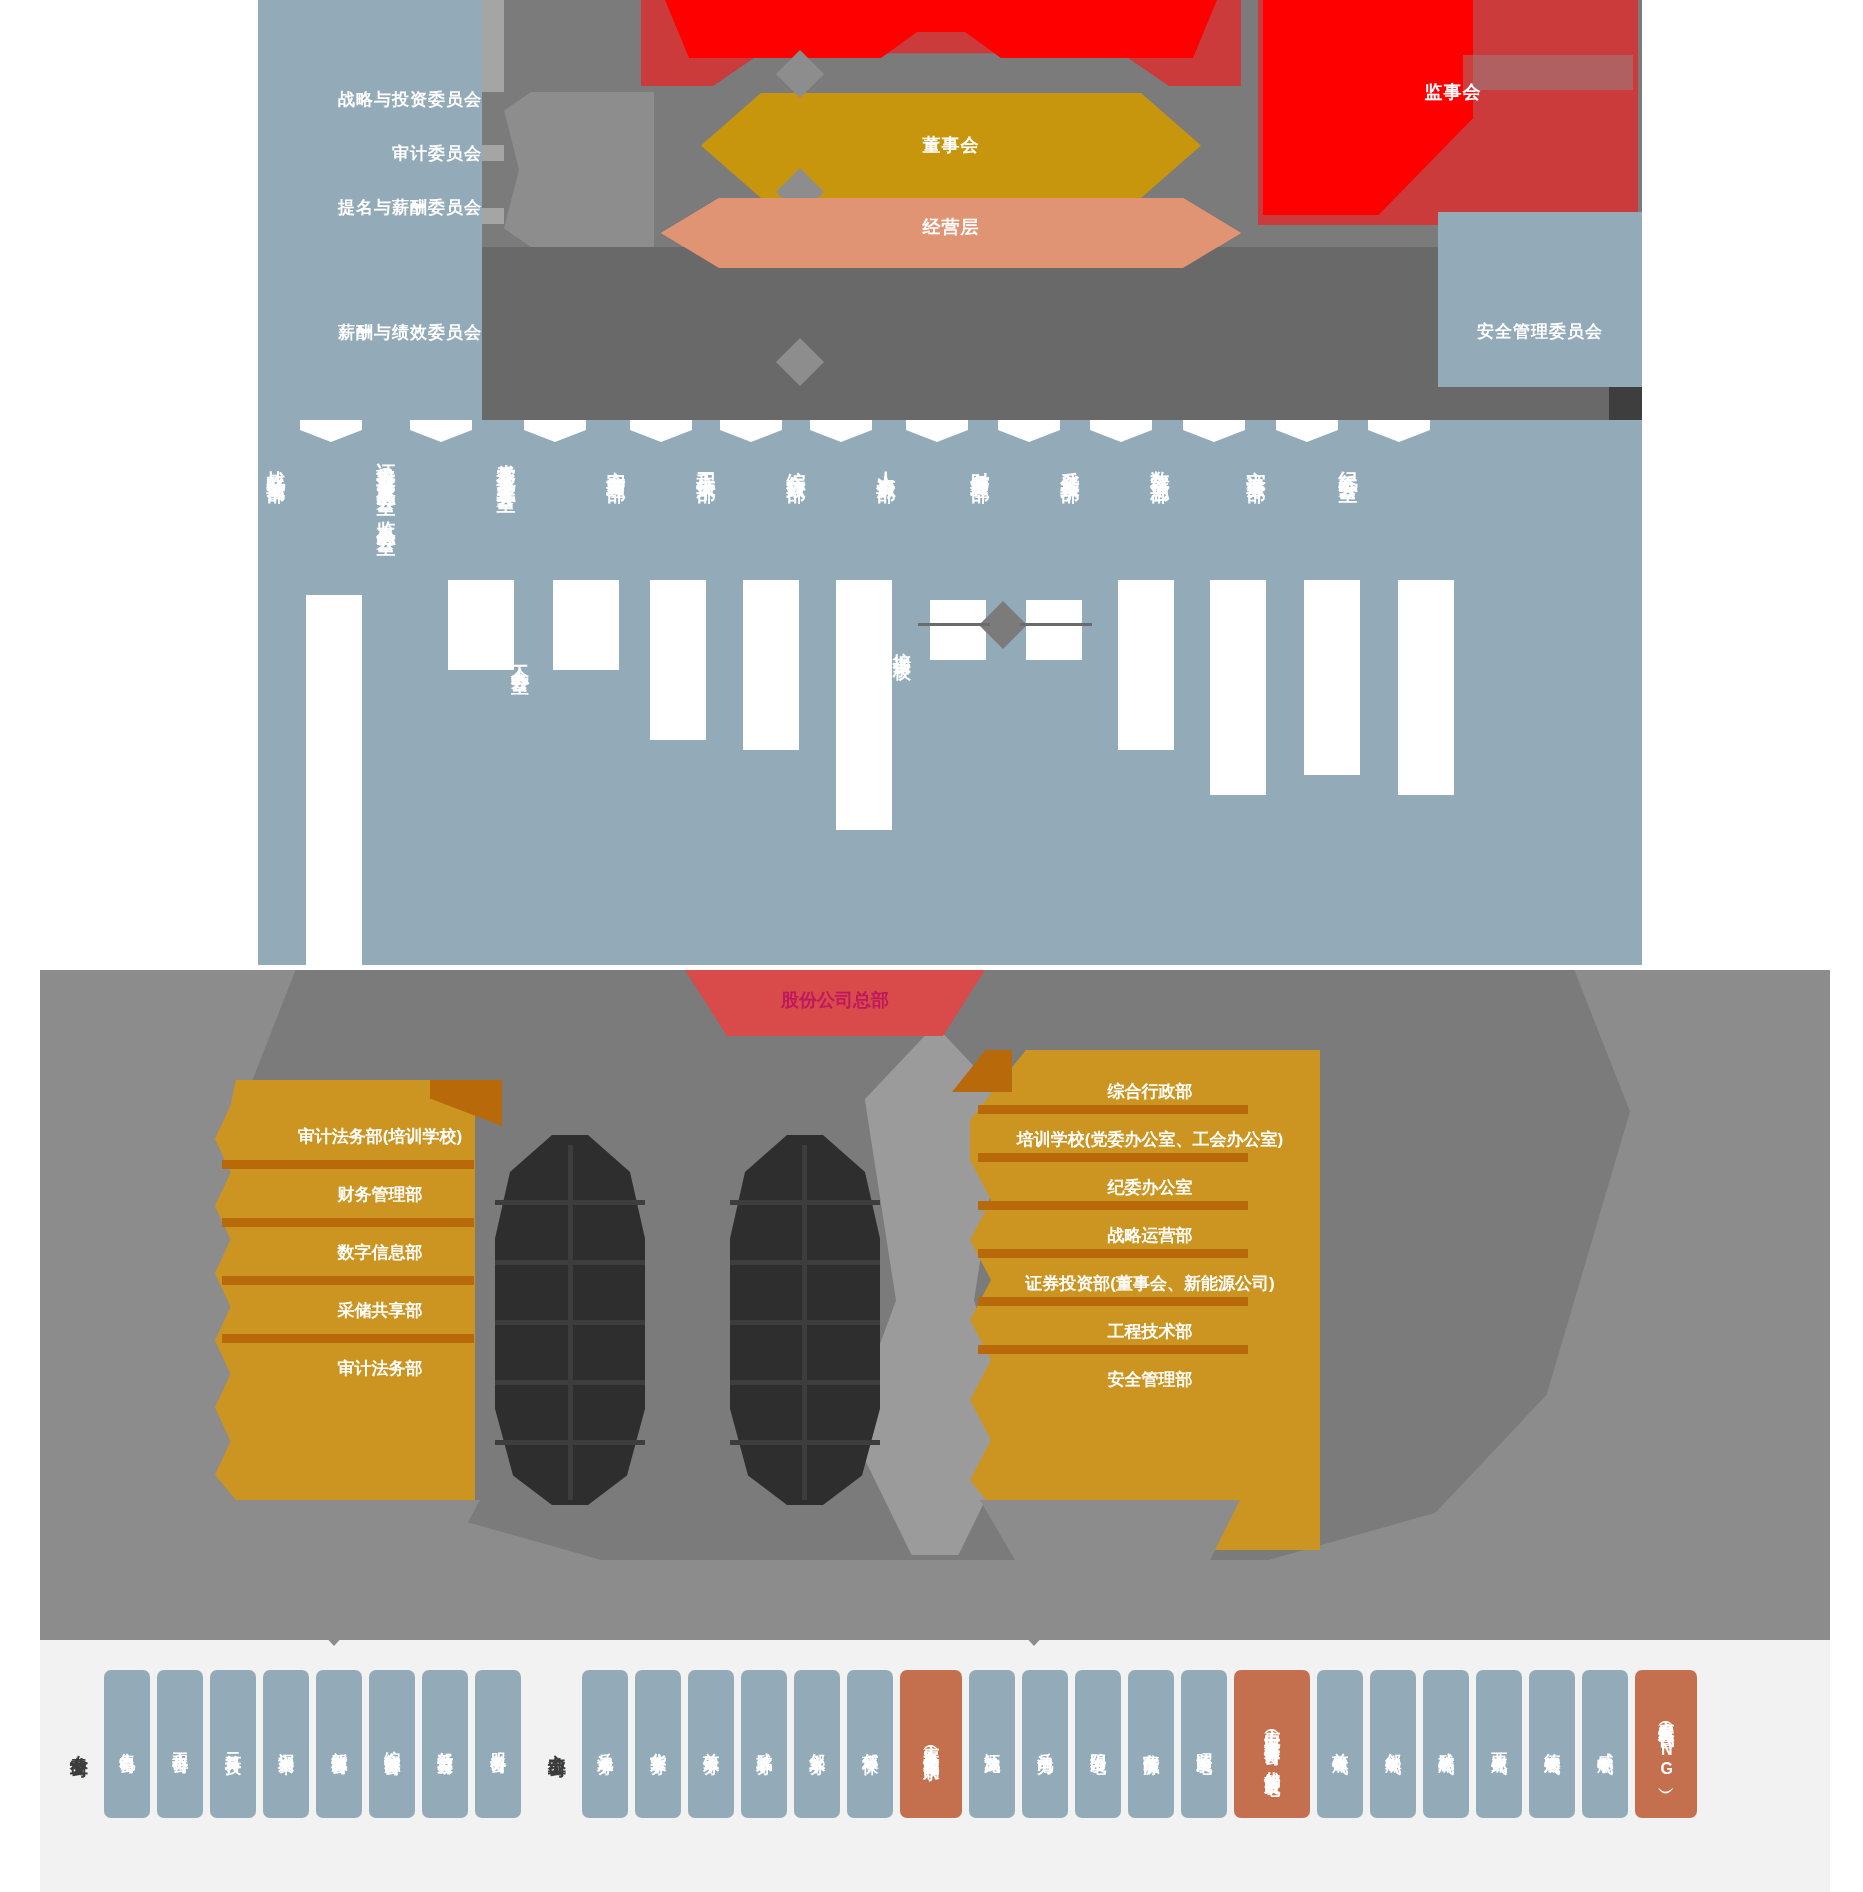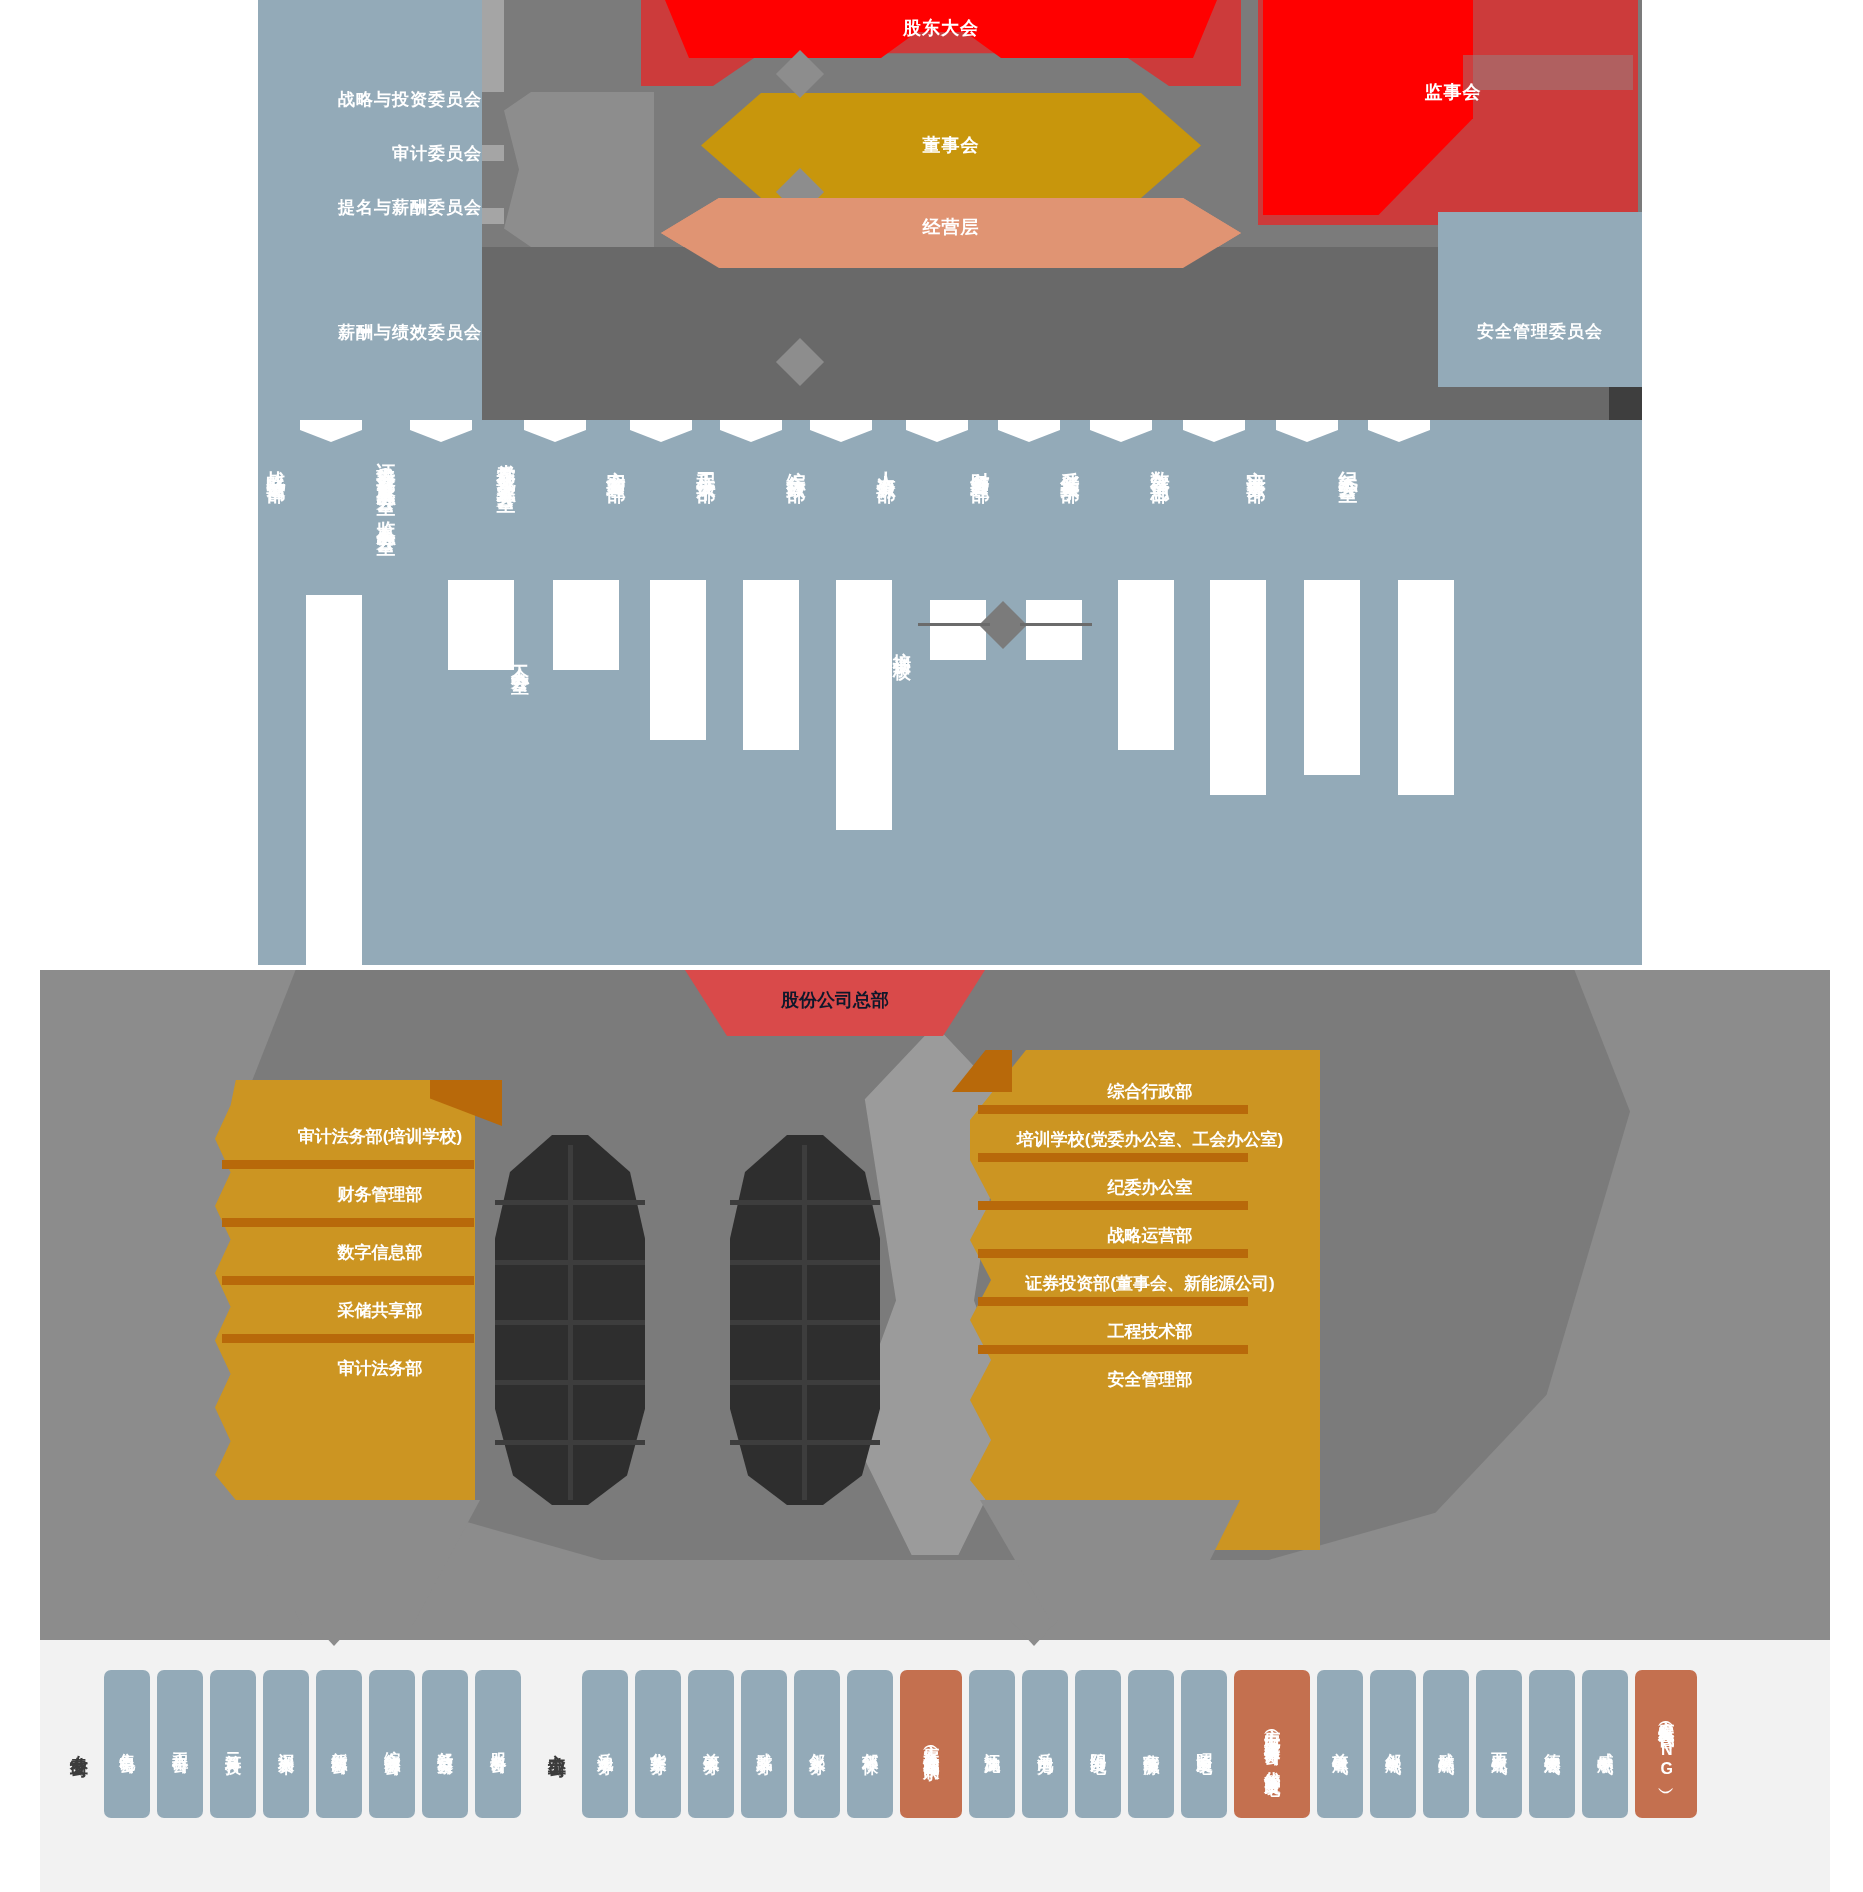--- a/index.html
+++ b/index.html
@@ -196,21 +196,21 @@
     position: absolute; left: 645px; top: 0px; width: 300px; height: 66px;
     background: #d94a4a;
     clip-path: polygon(0 0, 100% 0, 86% 100%, 14% 100%);
   }
   .pc-hq-red {
     position: absolute; left: 660px; top: 0px; width: 270px; height: 6px;
     background: #ff0000;
   }
   .label-hq {
     position: absolute; left: 645px; top: 18px; width: 300px;
-    text-align: center; color: #0f172a; font-size: 18px; font-weight: bold;
+    text-align: center; color: #be185d; font-size: 18px; font-weight: bold;
   }
 
   .gold-stack {
     position: absolute;
     background: #cc9522;
   }
   .gold-left {
     left: 175px; top: 110px; width: 260px; height: 420px;
     clip-path: polygon(8% 0, 100% 0, 100% 100%, 8% 100%, 0 94%, 6% 86%, 0 78%, 6% 70%, 0 62%, 6% 54%, 0 46%, 6% 38%, 0 30%, 6% 22%, 0 14%, 6% 6%);
   }
@@ -313,21 +313,20 @@
   <div class="committee-label" style="top:321px">薪酬与绩效委员会</div>
 
   <div style="position:absolute;left:224px;top:0px;width:22px;height:92px;background:#a5a5a5;"></div>
   <div style="position:absolute;left:224px;top:145px;width:22px;height:16px;background:#a5a5a5;"></div>
   <div style="position:absolute;left:224px;top:208px;width:22px;height:16px;background:#a5a5a5;"></div>
   <div style="position:absolute;left:224px;top:322px;width:22px;height:50px;background:#a5a5a5;"></div>
   <div style="position:absolute;left:246px;top:92px;width:150px;height:155px;background:#8d8d8d;clip-path:polygon(0 12%,18% 0,100% 0,100% 100%,18% 100%,0 88%,10% 50%);"></div>
 
   <div class="shape-shareholders"></div>
   <div class="shape-shareholders-inner"></div>
-  <div class="label-shareholders">股东大会</div>
 
   <div class="shape-supervisors"></div>
   <div class="shape-supervisors-red"></div>
   <div class="shape-supervisors-band"></div>
   <div class="label-supervisors">监事会</div>
 
   <div class="shape-board"></div>
   <div class="label-board">董事会</div>
 
   <div class="shape-exec"></div>

